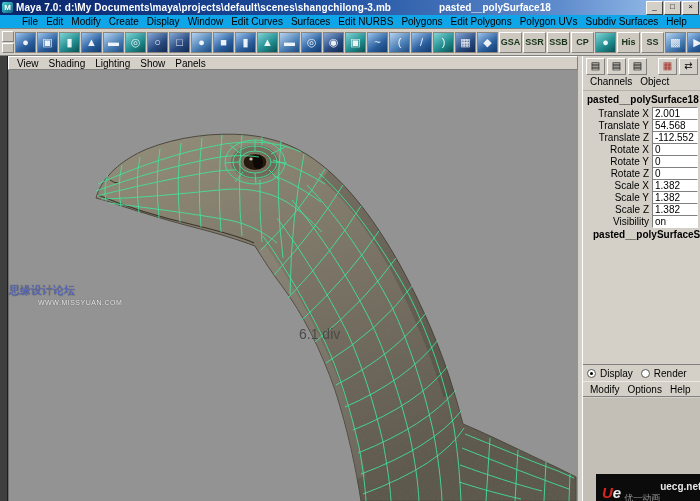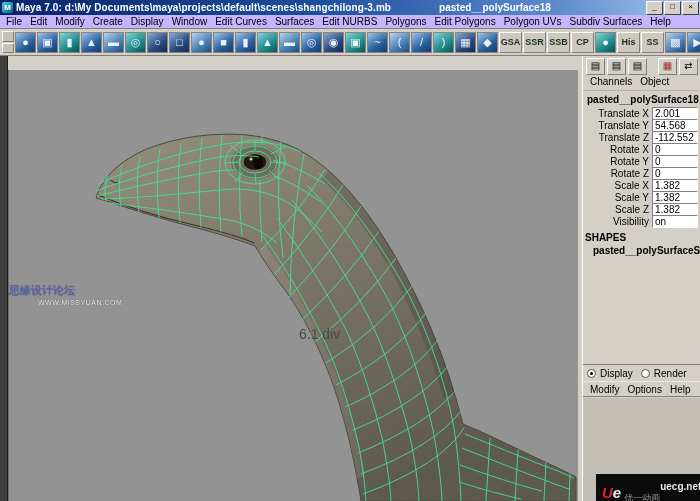--- a/index.html
+++ b/index.html
@@ -13,22 +13,22 @@
   .title-icon{width:11px;height:11px;margin:0 3px 0 2px;border-radius:2px;
     background:linear-gradient(135deg,#49d6d0,#0e5f86);color:#fff;font-size:8px;font-weight:bold;
     line-height:11px;text-align:center;flex:none;}
   .title-text{font-size:10px;white-space:nowrap;font-weight:bold;letter-spacing:0.1px;}
   .doc-text{font-size:10px;white-space:nowrap;font-weight:bold;margin-left:48px;}
   .title-spacer{flex:1;}
   .win-btn{width:15px;height:12px;margin-right:1px;background:#d4d0c8;color:#000;
     border:1px solid;border-color:#fff #404040 #404040 #fff;font-size:8px;line-height:10px;
     text-align:center;flex:none;}
   
-  .menubar{position:absolute;left:0;top:15px;width:700px;height:14px;background:#c4b5fd;
-    border-bottom:1px solid #808080;display:flex;align-items:center;padding-left:2px;box-sizing:border-box;}
+  .menubar{position:absolute;left:0;top:15px;width:700px;height:14px;background:#0ea5e9;
+    border-bottom:1px solid #808080;display:flex;align-items:center;padding-left:18px;box-sizing:border-box;}
   .menu-item{padding:0 4px;white-space:nowrap;}
   
   .shelf{position:absolute;left:0;top:29px;width:700px;height:27px;background:#d4d0c8;
     border-bottom:1px solid #808080;display:flex;align-items:center;gap:1px;
     padding-left:2px;box-sizing:border-box;}
   .shelf-tabsel{width:12px;height:22px;display:flex;flex-direction:column;gap:1px;flex:none;}
   .shelf-tabsel div{flex:1;background:#c6c2ba;border:1px solid;border-color:#fff #808080 #808080 #fff;}
   .shelf-icon{width:19px;height:19px;flex:none;border:1px solid #8a8populate67e;border:1px solid #8a867e;
     display:flex;align-items:center;justify-content:center;color:rgba(255,255,255,.9);
     font-size:11px;overflow:hidden;}
@@ -162,20 +162,27 @@
       <div class="shelf-icon v2">●</div>
       <div class="shelf-label">His</div>
       <div class="shelf-label">SS</div>
       <div class="shelf-icon v4">▩</div>
       <div class="shelf-icon v1">▶</div>
     </div>
 
   <div class="toolbox-strip"></div>
 
   <div class="viewport">
+    <div class="vp-menubar">
+        <span class="vp-menu-item">View</span>
+        <span class="vp-menu-item">Shading</span>
+        <span class="vp-menu-item">Lighting</span>
+        <span class="vp-menu-item">Show</span>
+        <span class="vp-menu-item">Panels</span>
+      </div>
     <div class="vp-canvas">
       <svg width="570" height="431" viewBox="0 0 570 431">
         <defs>
           <linearGradient id="skin" x1="0" y1="0" x2="0.55" y2="1">
             <stop offset="0" stop-color="#98927f"></stop>
             <stop offset="0.45" stop-color="#7d7769"></stop>
             <stop offset="1" stop-color="#5b564b"></stop>
           </linearGradient>
           <filter id="grain" x="0" y="0" width="100%" height="100%">
             <feTurbulence type="fractalNoise" baseFrequency="0.5" numOctaves="2" seed="7"></feTurbulence>
@@ -298,21 +305,20 @@
         </div>
         <div class="cb-row">
           <span class="cb-label">Scale Z</span>
           <div class="cb-value">1.382</div>
         </div>
         <div class="cb-row">
           <span class="cb-label">Visibility</span>
           <div class="cb-value">on</div>
         </div>
       </div>
-    <div class="cb-shapes">SHAPES</div>
     <div class="cb-shape-name">pasted__polySurfaceSha</div>
 
     <div class="layer-editor">
       <div class="le-radios">
         <span class="radio sel"></span>
         <span class="le-radio-label">Display</span>
         <span class="radio"></span>
         <span class="le-radio-label">Render</span>
       </div>
       <div class="le-menus">

